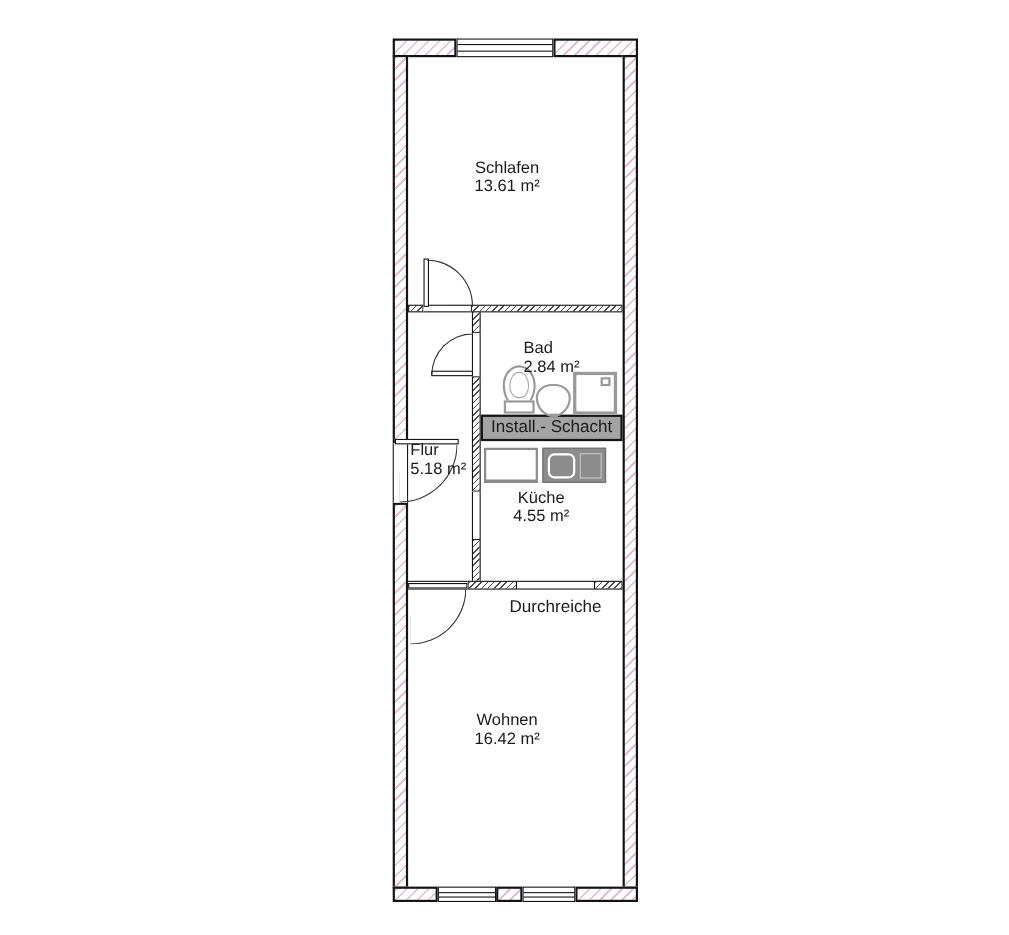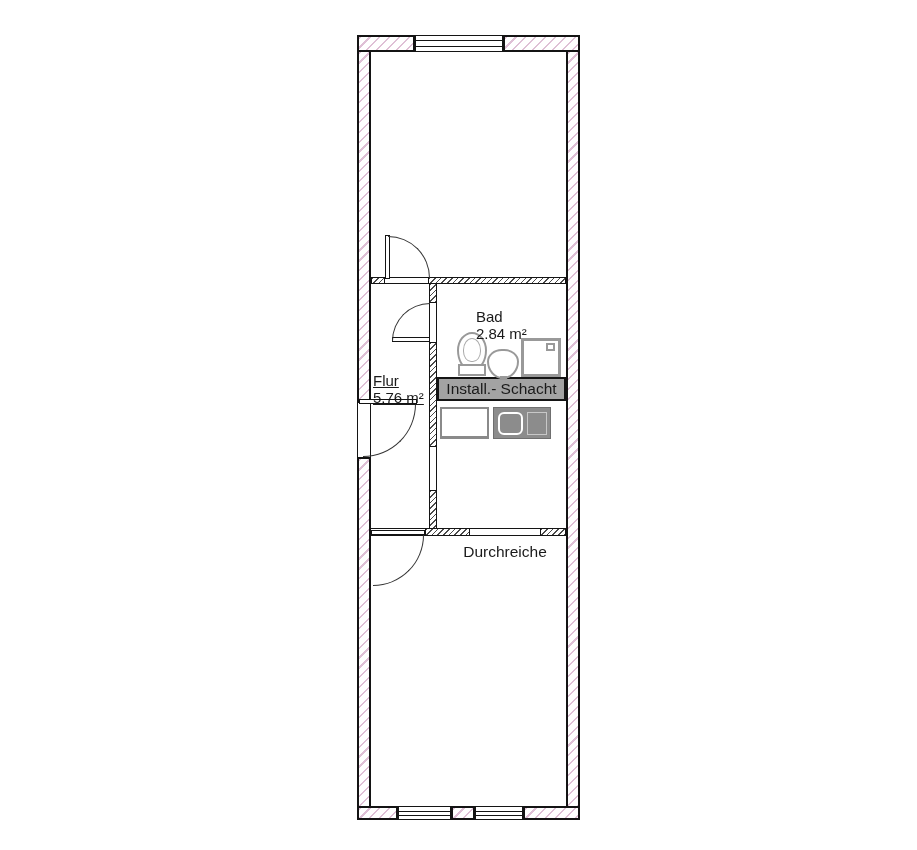--- a/index.html
+++ b/index.html
@@ -140,28 +140,40 @@
   <div class="abs shower" style="left:521px; top:338px; width:40px; height:39px;">
     <span class="shower-drain"></span>
   </div>
 
   <div class="abs stove" style="left:440px; top:407px; width:49px; height:32px;"></div>
   <div class="abs ksink" style="left:493px; top:407px; width:58px; height:32px;">
     <span class="ksink-basin"></span>
     <span class="ksink-drain"></span>
   </div>
 
+  <div class="abs room-label" style="left:401px; top:144px; width:120px;">
+    <div>Schlafen</div>
+    <div>13.61 m²</div>
+  </div>
 
   <div class="abs room-label left" style="left:476px; top:308px; width:80px;">
     <div>Bad</div>
     <div>2.84 m²</div>
   </div>
 
-  <div class="abs room-label left" style="left:373px; top:372px; width:60px;text-decoration:underline;">
+  <div class="abs room-label left" style="left:373px; top:401px; width:60px;">
     <div>Flur</div>
-    <div>5.76 m²</div>
+    <div>5.18 m²</div>
   </div>
 
+  <div class="abs room-label" style="left:432px; top:444px; width:120px;">
+    <div>Küche</div>
+    <div>4.55 m²</div>
+  </div>
 
   <div class="abs single-label" style="left:445px; top:543px; width:120px;">Durchreiche</div>
 
+  <div class="abs room-label" style="left:401px; top:646px; width:120px;">
+    <div>Wohnen</div>
+    <div>16.42 m²</div>
+  </div>
 
 </div>
 
 </body></html>

